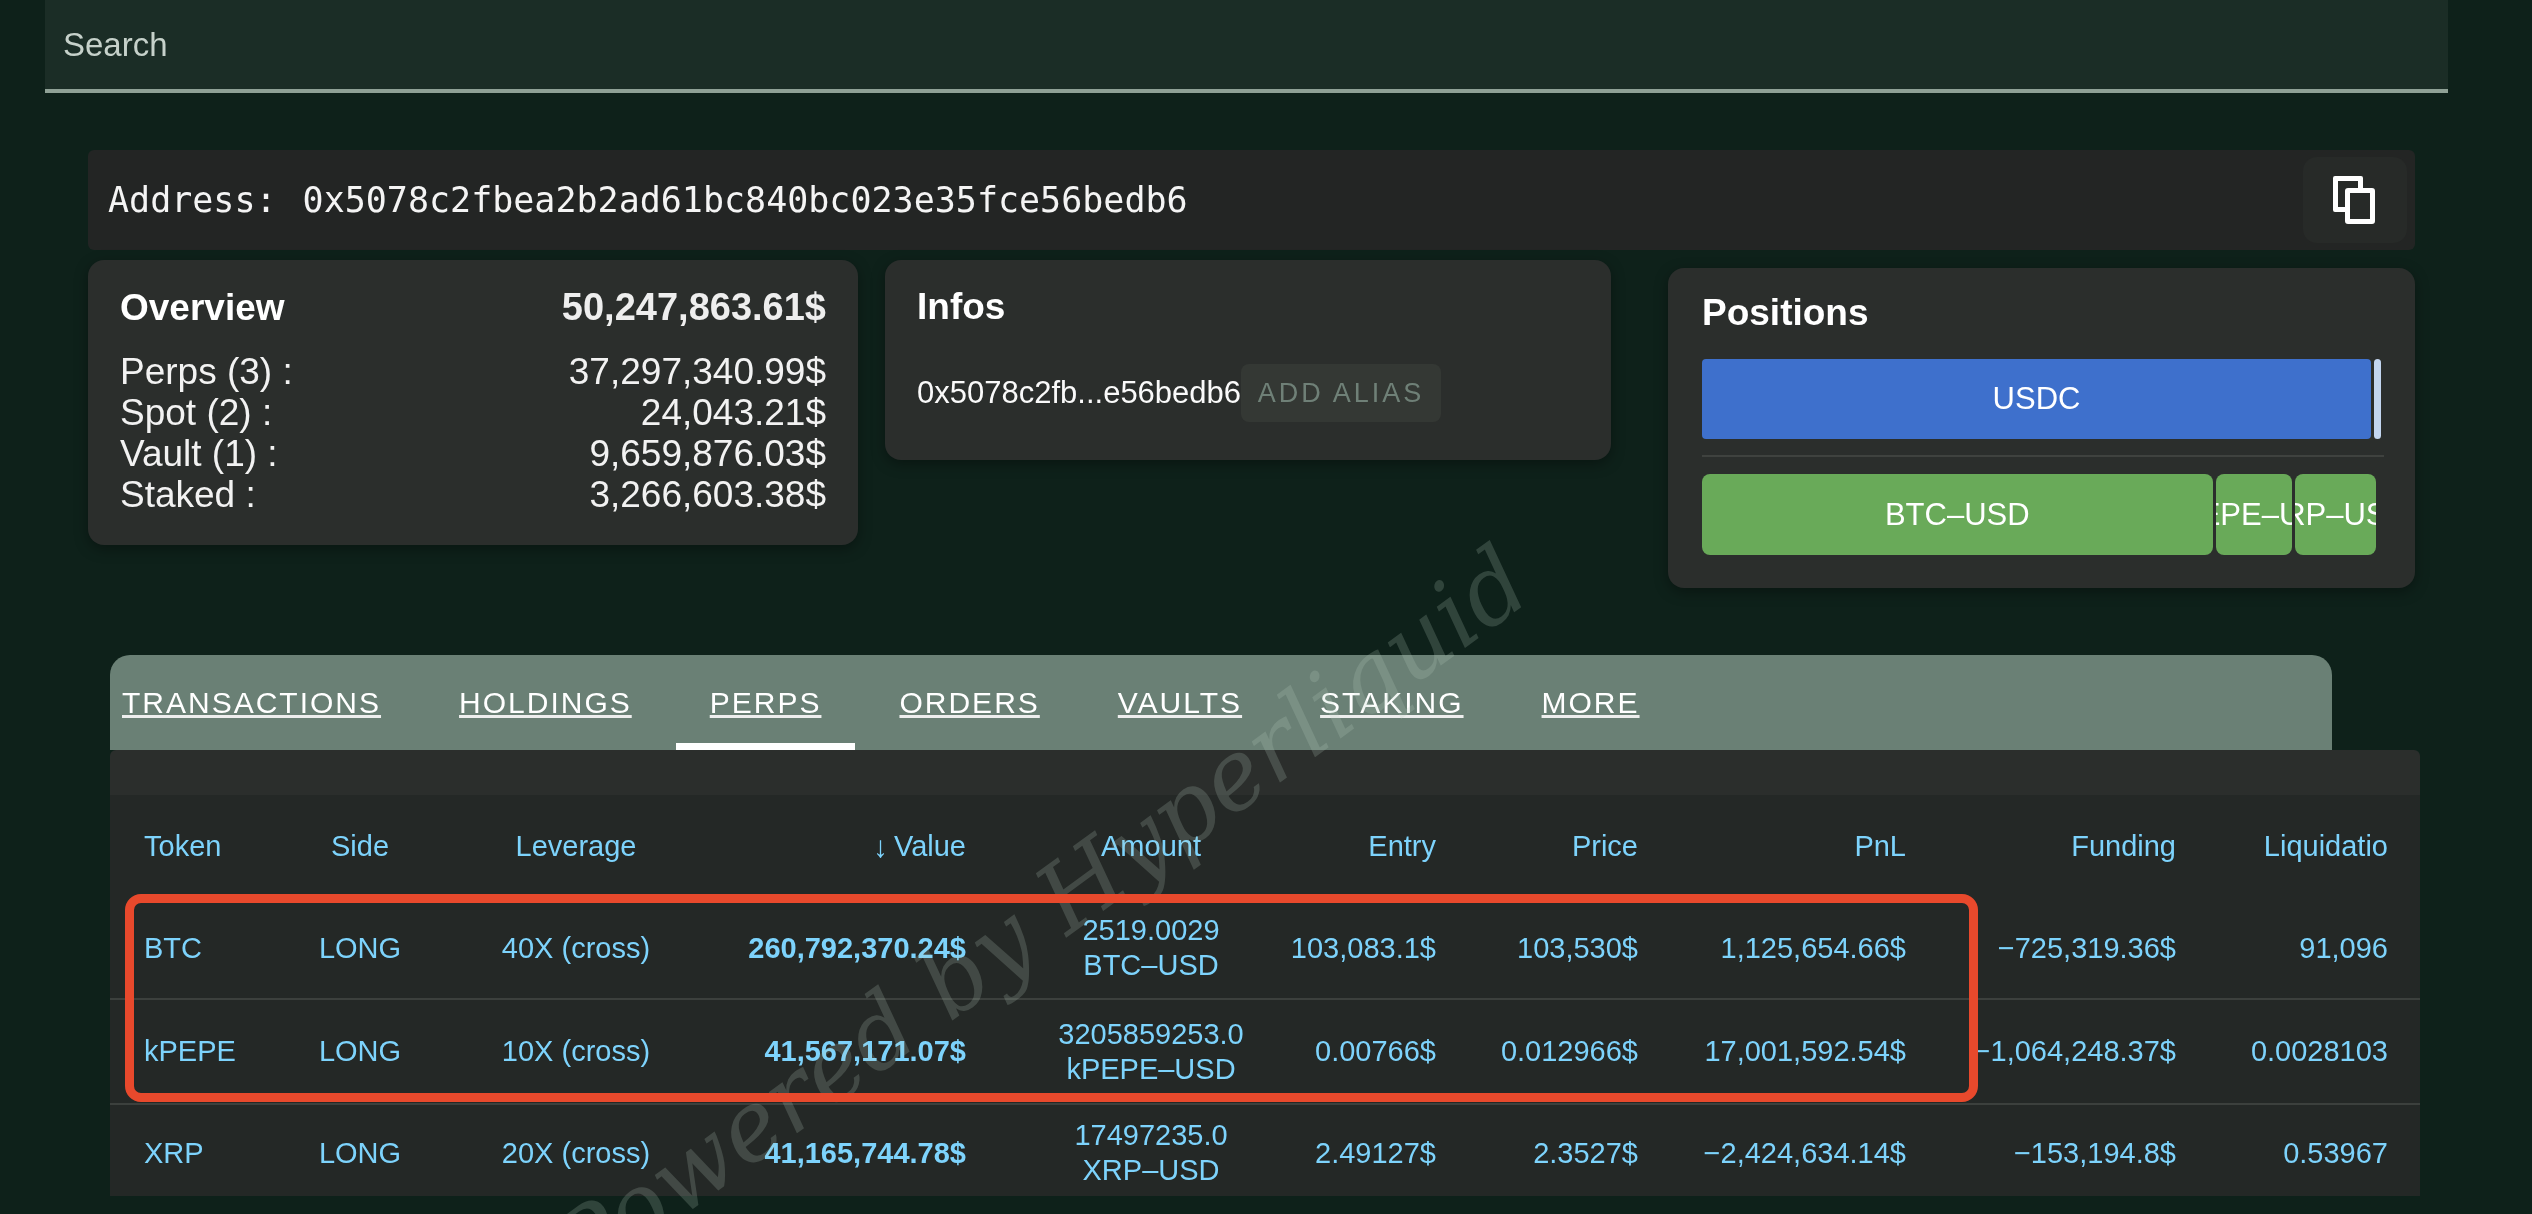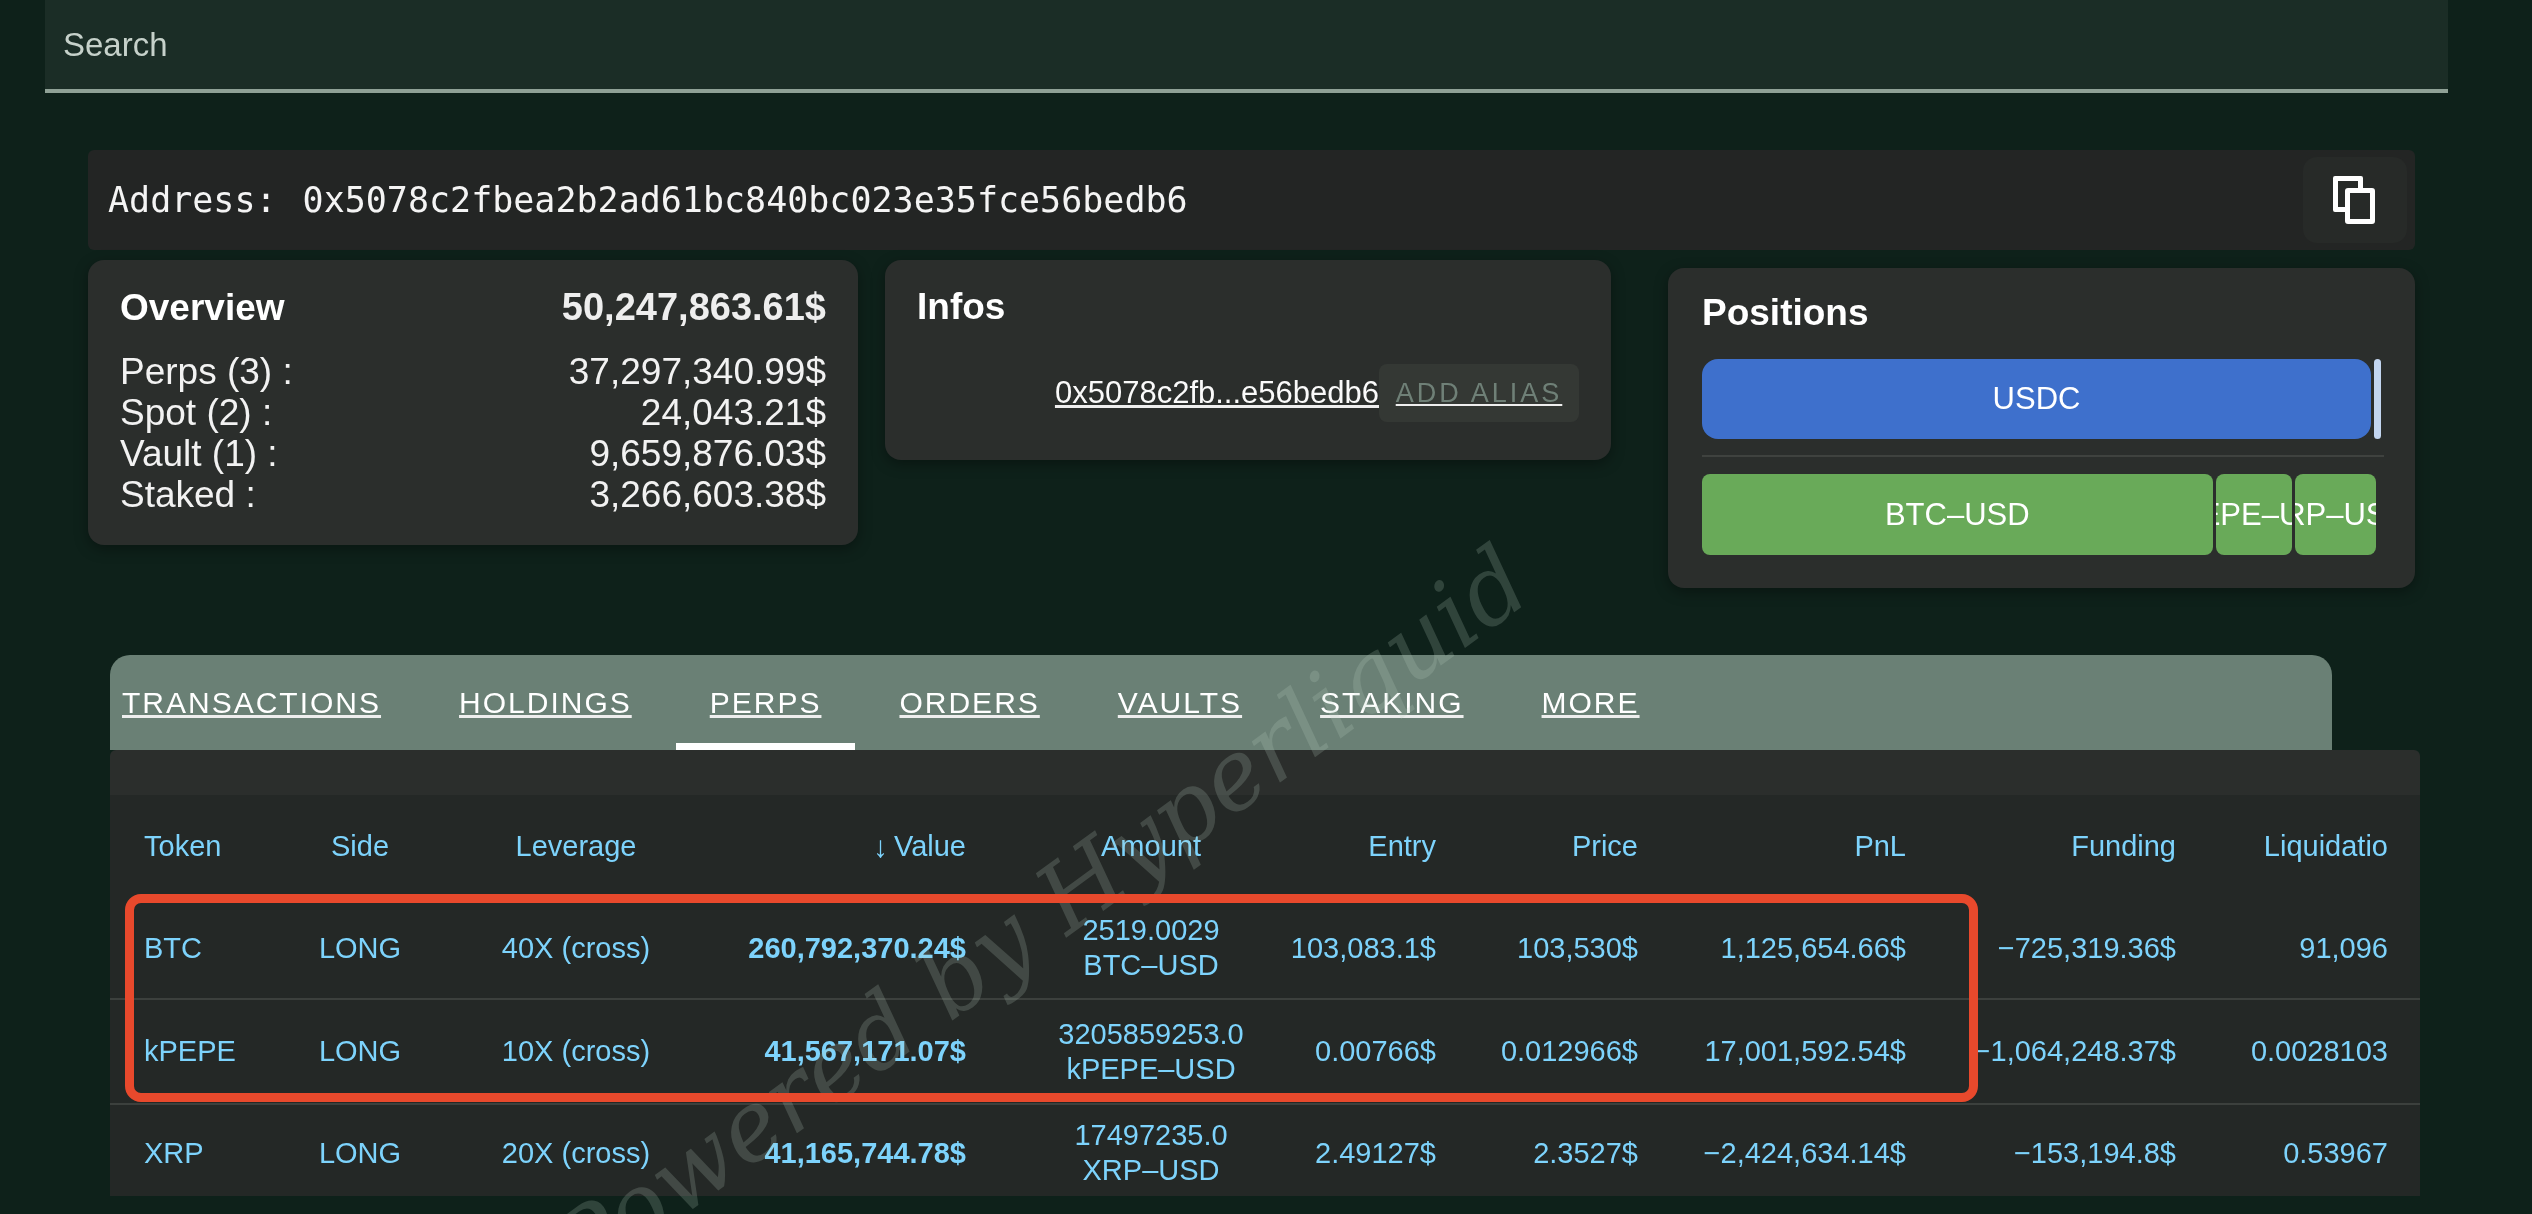--- a/index.html
+++ b/index.html
@@ -28,28 +28,28 @@
   .card { position:absolute; background:#2b2e2c; border-radius:16px; box-shadow:0 4px 14px rgba(0,0,0,.35); }
   .card-title { font-size:37px; font-weight:bold; color:#fff; }
 
   #overview-card { left:88px; top:260px; width:770px; height:285px; padding:26px 32px; }
   .ov-head { display:flex; justify-content:space-between; align-items:baseline; }
   .ov-total { font-size:38px; font-weight:bold;margin-left:8px; }
   .ov-rows { margin-top:22px; }
   .ov-row { display:flex; justify-content:space-between; font-size:37px; line-height:41px; color:#f2f2f2; }
 
   #infos-card { left:885px; top:260px; width:726px; height:200px; padding:26px 32px; }
-  .infos-row { display:flex; justify-content:flex-end; align-items:center; margin-top:36px;text-decoration:underline; }
+  .infos-row { display:flex; justify-content:flex-start; align-items:center; margin-top:36px; }
   .short-addr { font-size:31px; color:#fafafa; }
   .add-alias-btn { width:200px; height:58px; background:#343834; color:#6f8077; border:none; border-radius:8px;
      font-family:"Liberation Sans", sans-serif; font-size:27px; letter-spacing:3px; cursor:pointer; }
 
   #positions-card { left:1668px; top:268px; width:747px; height:320px; padding:24px 34px; }
   .bar-row { display:flex; gap:3px; width:100%; }
-  .pos-bar { height:80px; display:flex; align-items:center; justify-content:center; border-radius:16px;
+  .pos-bar { height:80px; display:flex; align-items:center; justify-content:center; border-radius:4px;
      color:#fff; font-size:31px; overflow:hidden; white-space:nowrap; cursor:pointer; }
   .bar-usdc-row { margin-top:25px; }
   .bar-spot-row { margin-top:17px; }
   .bar-spot-row .pos-bar { border-radius:8px; height:81px; }
   .pos-divider { height:2px; background:#3f423f; margin-top:16px; width:682px; }
 
   
   .tabbar { position:absolute; left:110px; top:655px; width:2222px; height:95px; background:#6a8075;
      border-radius:20px 20px 0 0; display:flex; align-items:center; gap:70px; padding-left:8px;text-decoration:underline; }
   .tab { position:relative; font-size:30px; letter-spacing:2px; color:#fff; height:100%;

